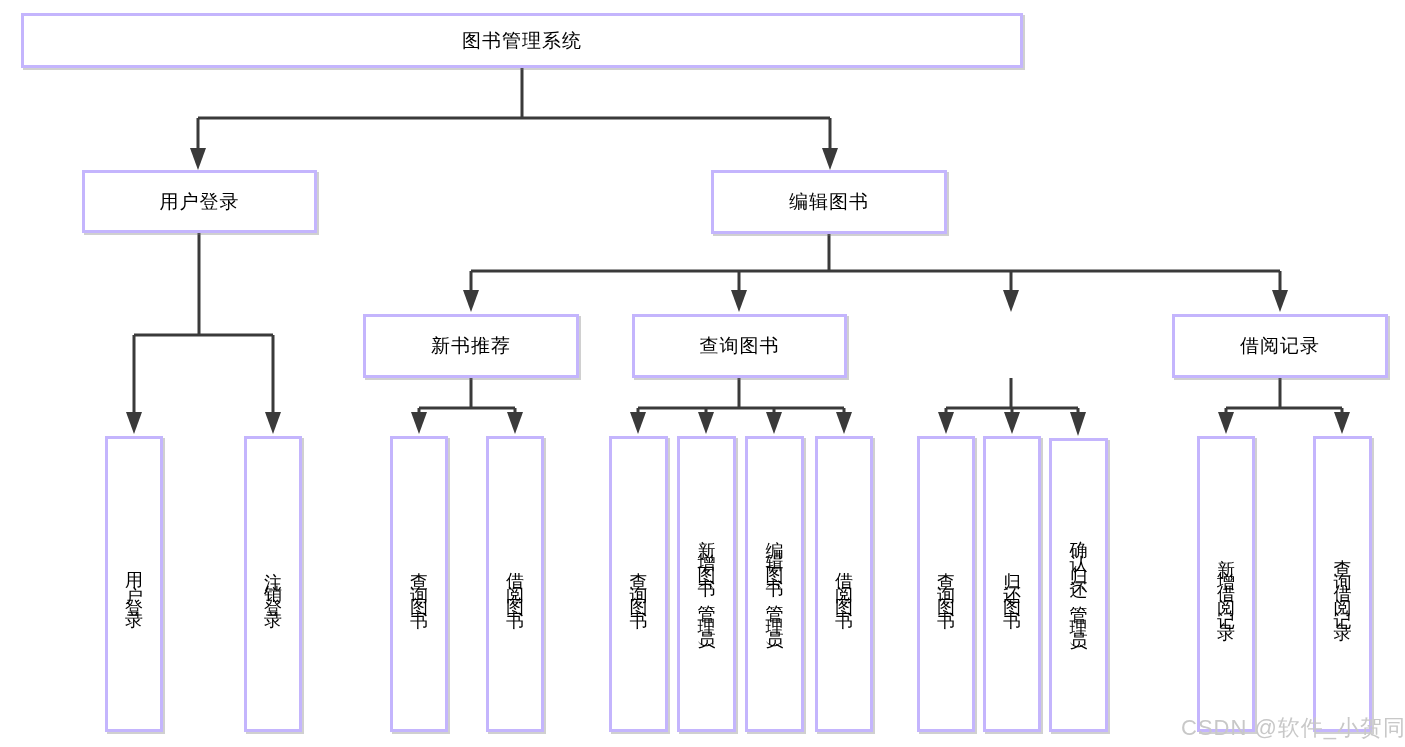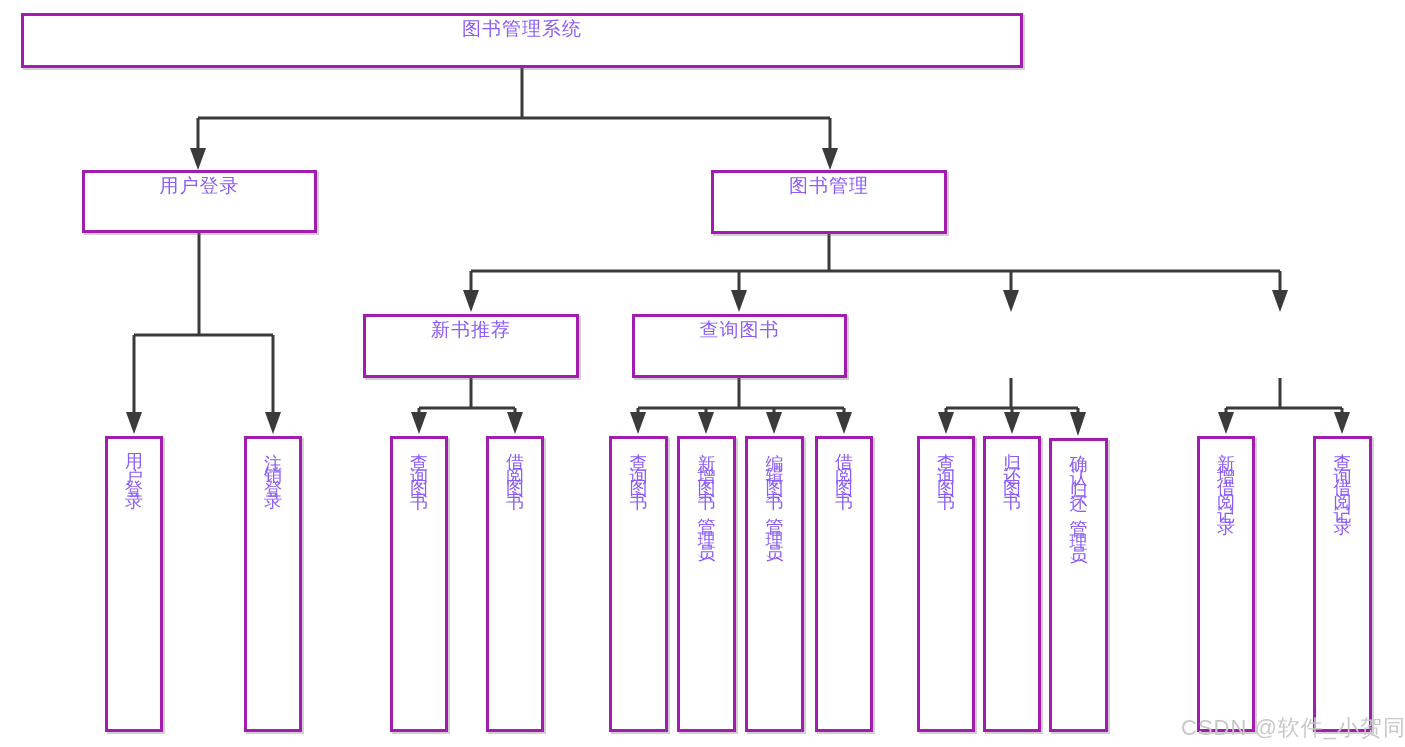--- a/index.html
+++ b/index.html
@@ -5,22 +5,22 @@
   html,body{margin:0;padding:0;background:#ffffff;}
   .stage{
     position:relative;width:1405px;height:747px;background:#ffffff;
     font-family:"Liberation Sans",sans-serif;overflow:hidden;
   }
   .wires{position:absolute;left:0;top:0;width:1405px;height:747px;}
   .wires path{stroke:#3a3a3a;stroke-width:3;fill:none;}
   .wires polygon{fill:#3a3a3a;stroke:none;}
   .box{
     position:absolute;box-sizing:border-box;background:#ffffff;
-    border:3px solid #a21caf;display:flex;align-items:flex-start;justify-content:center;
-    color:#8b5cf6;box-shadow:2px 2px 0 rgba(120,120,120,0.35);
+    border:3px solid #c4b5fd;display:flex;align-items:center;justify-content:center;
+    color:#000000;box-shadow:2px 2px 0 rgba(120,120,120,0.35);
   }
   .box.h span{font-size:19px;letter-spacing:1px;white-space:nowrap;}
   .box.v span{
     writing-mode:vertical-rl;text-orientation:mixed;
     font-size:18px;line-height:1;letter-spacing:13px;white-space:nowrap;
   }
   .watermark{
     position:absolute;left:1181px;top:713px;font-size:22px;color:#c8c8c8;
     letter-spacing:1px;white-space:nowrap;z-index:9;
   }
@@ -67,28 +67,31 @@
   </svg>
 
   <div class="box h" style="left:21px;top:13px;width:1002px;height:55px">
     <span>图书管理系统</span>
   </div>
 
   <div class="box h" style="left:82px;top:170px;width:235px;height:63px">
     <span>用户登录</span>
   </div>
   <div class="box h" style="left:711px;top:170px;width:236px;height:64px">
-    <span>图书管理</span>
+    <span>编辑图书</span>
   </div>
 
   <div class="box h" style="left:363px;top:314px;width:216px;height:64px">
     <span>新书推荐</span>
   </div>
   <div class="box h" style="left:632px;top:314px;width:215px;height:64px">
     <span>查询图书</span>
+  </div>
+  <div class="box h" style="left:1172px;top:314px;width:216px;height:64px">
+    <span>借阅记录</span>
   </div>
 
   <div class="box v" style="left:105px;top:436px;width:58px;height:296px">
     <span>用户登录</span>
   </div>
   <div class="box v" style="left:244px;top:436px;width:58px;height:296px">
     <span>注销登录</span>
   </div>
 
   <div class="box v" style="left:390px;top:436px;width:58px;height:296px">

